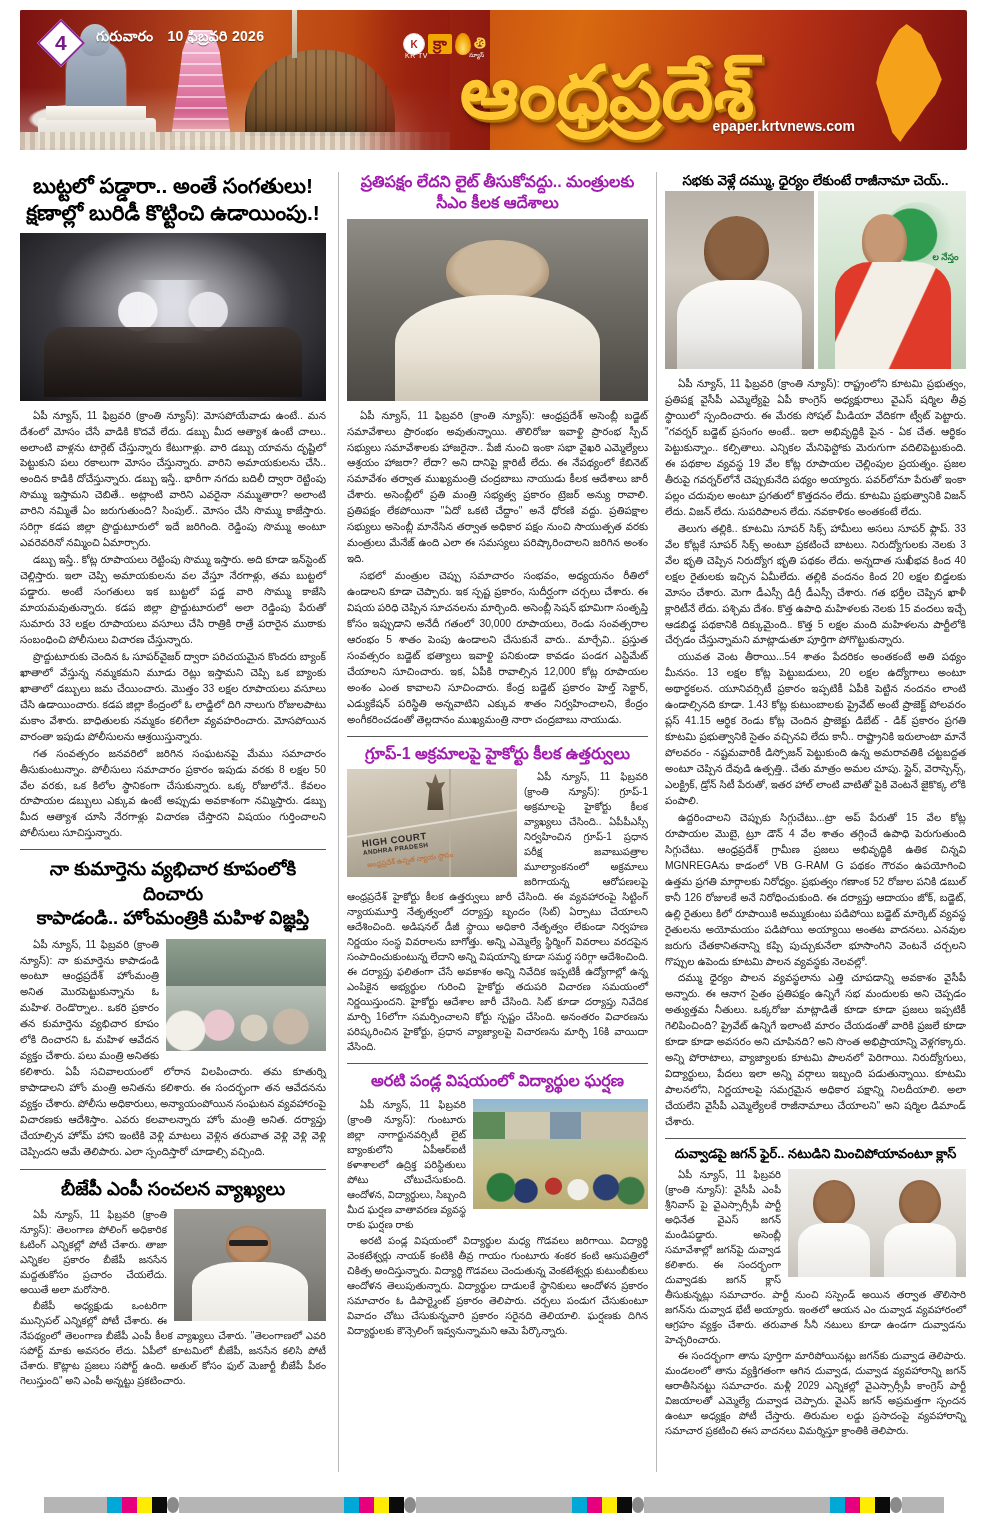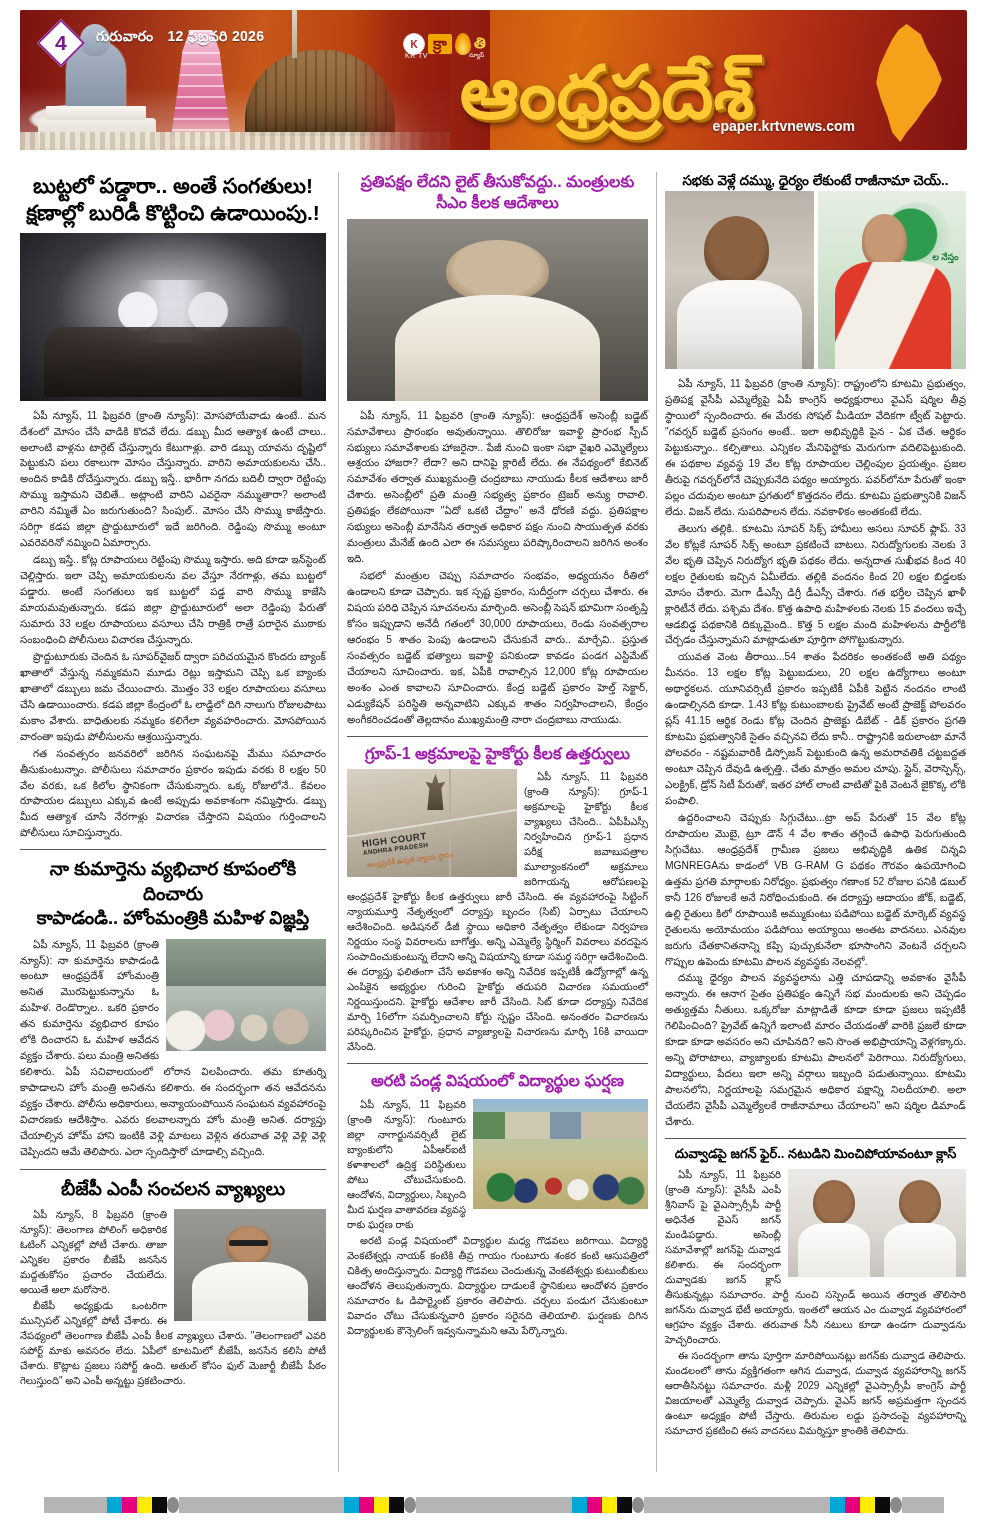--- a/index.html
+++ b/index.html
@@ -409,21 +409,21 @@
       <div class="pillar"></div>
       <div class="mh-baseband"></div>
     </div>
     <div class="mh-fade"></div>
 
     <div class="page-num">
       <span>4</span>
     </div>
 
     <div class="mh-date">
-      <span class="d-day">గురువారం</span><span>12 ఫిబ్రవరి 2026</span>
+      <span class="d-day">గురువారం</span><span>10 ఫిబ్రవరి 2026</span>
     </div>
 
     <div class="krtv-logo">
       <div class="krtv-circle">K</div>
       <div class="krtv-kranthi">క్రా</div>
       <div class="krtv-flame"></div>
       <div class="krtv-thi">తి</div>
       <div class="krtv-sub">KR TV</div>
       <div class="krtv-sub2">న్యూస్</div>
     </div>
@@ -472,21 +472,21 @@
         <div class="hl-l">
           <div>బీజేపీ ఎంపీ సంచలన వ్యాఖ్యలు</div>
         </div>
         <div class="clearfix">
           <div class="ph-pawan">
             <div class="pk-face"></div>
             <div class="pk-glass"></div>
             <div class="pk-body"></div>
           </div>
           <div class="body-text tight">
-            <p>ఏపీ న్యూస్, 8 ఫిబ్రవరి (క్రాంతి న్యూస్): తెలంగాణ పోలింగ్ అధికారిక ఓటింగ్ ఎన్నికల్లో పోటీ చేశారు. తాజా ఎన్నికల ప్రకారం బీజేపీ జనసేన మద్దతుకోసం ప్రచారం చేయలేదు. అయితే అలా మరోసారి.</p>
+            <p>ఏపీ న్యూస్, 11 ఫిబ్రవరి (క్రాంతి న్యూస్): తెలంగాణ పోలింగ్ అధికారిక ఓటింగ్ ఎన్నికల్లో పోటీ చేశారు. తాజా ఎన్నికల ప్రకారం బీజేపీ జనసేన మద్దతుకోసం ప్రచారం చేయలేదు. అయితే అలా మరోసారి.</p>
             <p>బీజేపీ అధ్యక్షుడు ఒంటరిగా మున్సిపల్ ఎన్నికల్లో పోటీ చేశారు. ఈ నేపథ్యంలో తెలంగాణ బీజేపీ ఎంపీ కీలక వ్యాఖ్యలు చేశారు. "తెలంగాణలో ఎవరి సపోర్ట్ మాకు అవసరం లేదు. ఏపీలో కూటమిలో బీజేపీ, జనసేన కలిసి పోటీ చేశారు. కొట్లాట ప్రజలు సపోర్ట్ ఉంది. అతుల్ కోసం ఫుల్ మెజార్టీ బీజేపీ పీఠం గెలుస్తుంది" అని ఎంపీ అన్నట్టు ప్రకటించారు.</p>
           </div>
         </div>
       </div>
     </div>
 
     <div class="col">
 
       <div>
         <div class="hl-m">

